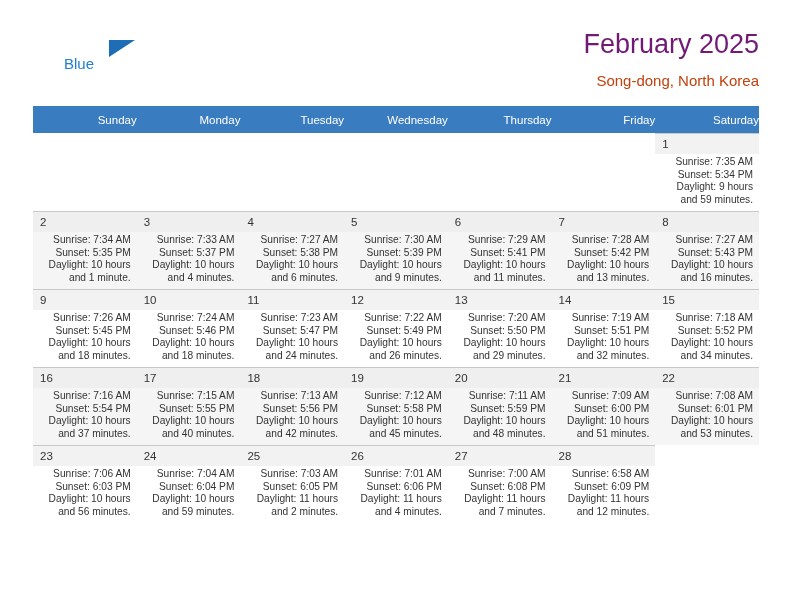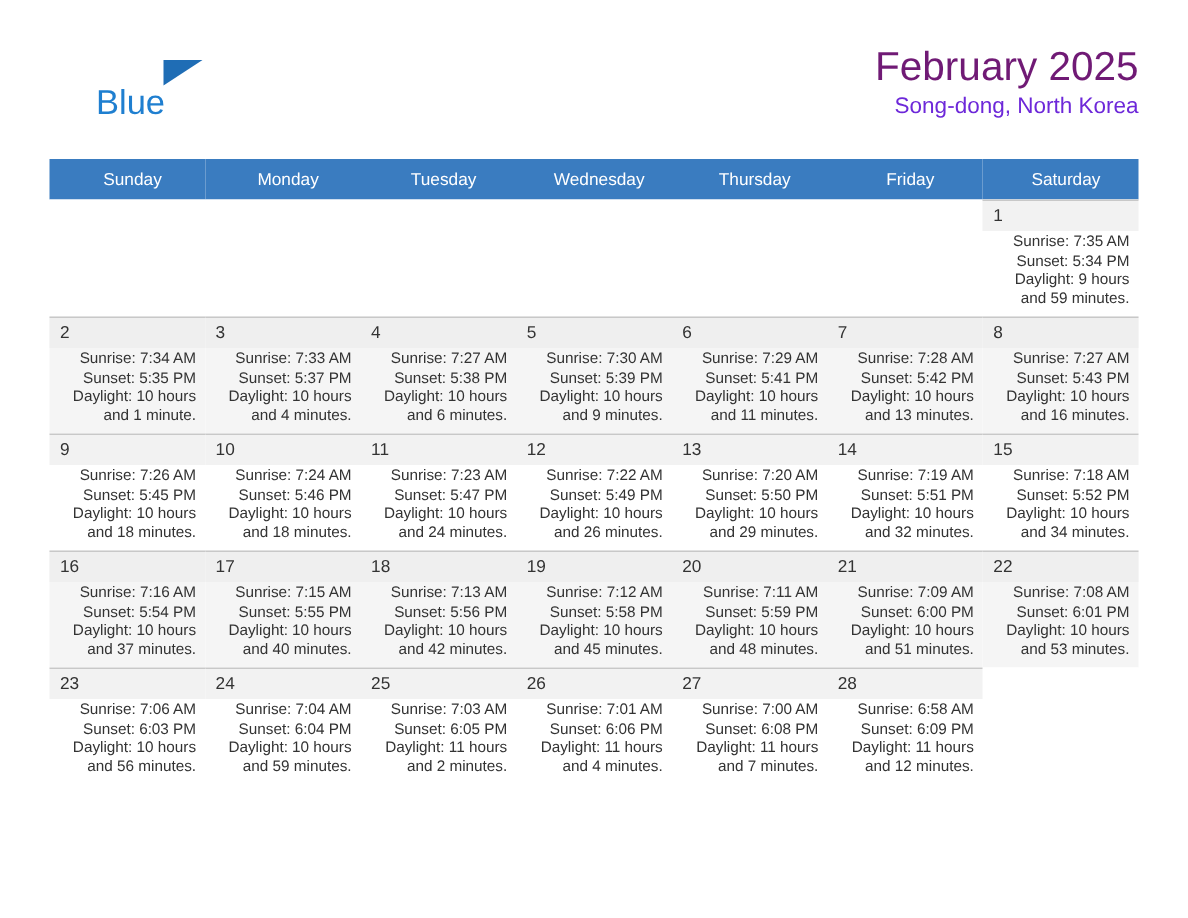--- a/index.html
+++ b/index.html
@@ -51,59 +51,59 @@
     top: 6px;
     width: 0;
     height: 0;
     border-left: 26px solid #1f6db5;
     border-bottom: 17px solid transparent;
   }
   .brand-blue {
     position: absolute;
     left: 31px;
     top: 21px;
-    font-size: 23px;
+    font-size: 15px;
     color: #1f7fd0;
     font-family: "Liberation Sans", sans-serif;
   }
   .title-block {
     position: absolute;
     right: 0;
     top: 0;
     text-align: right;
   }
   .cal-title {
     font-size: 27px;
     color: #701a75;
     line-height: 32px;
     white-space: nowrap;
   }
   .cal-subtitle {
     font-size: 15px;
-    color: #6d28d9;
+    color: #c2410c;
     line-height: 22px;
-    margin-top: 0;
+    margin-top: 10px;
     white-space: nowrap;
   }
 
   
   .calendar {
     position: absolute;
     left: 33px;
     top: 106px;
     width: 726px;
     border-collapse: collapse;
     table-layout: fixed;
   }
   .calendar th {
     background: #3a7cc0;
     color: #ffffff;
     font-size: 11.5px;
     font-weight: normal;
-    text-align: center;
+    text-align: right;
     padding: 5px 0 5px 7px;
     height: 17px;
     border: none;
   }
   .calendar td {
     vertical-align: top;
     width: 103.71px;
     height: 78px;
     padding: 0;
     border: none;

